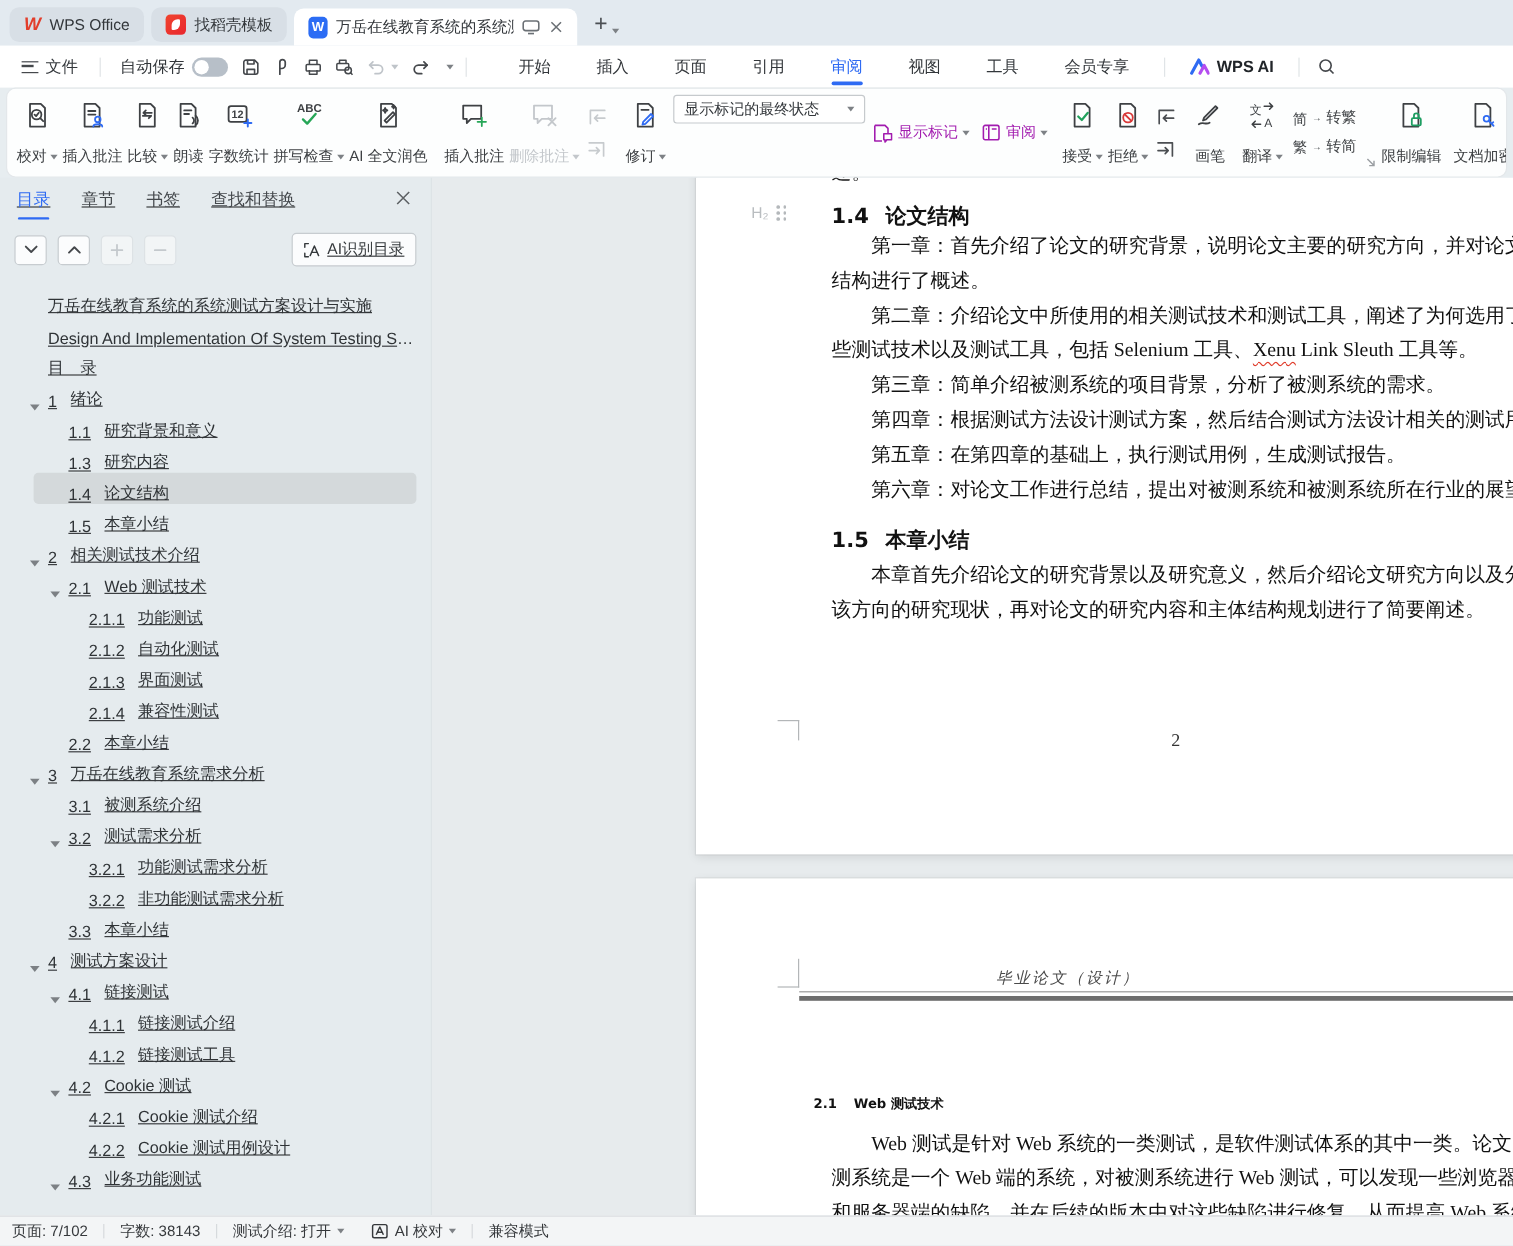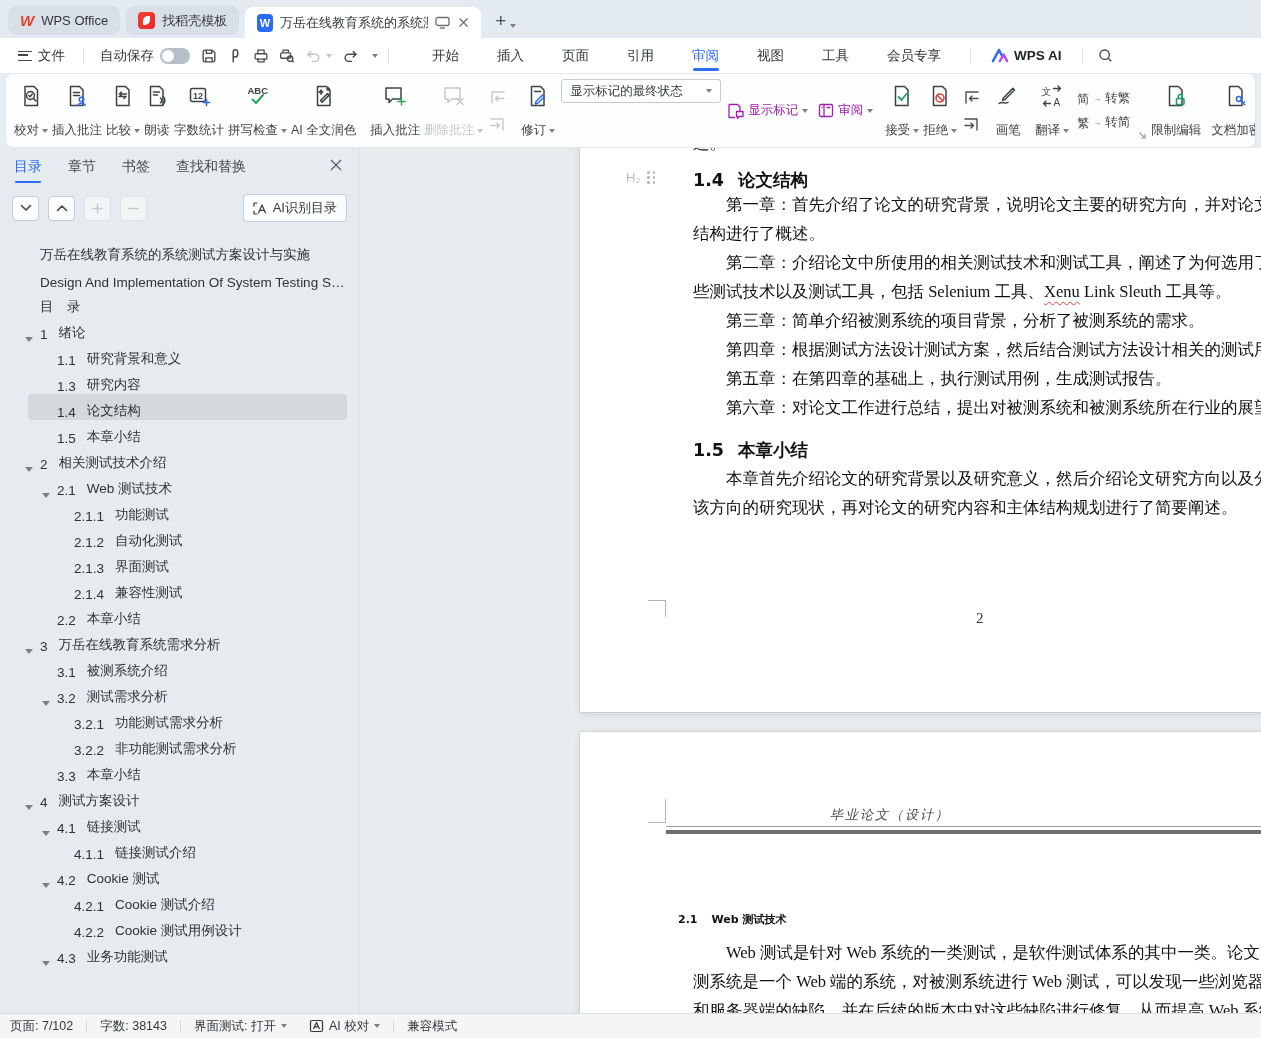--- a/index.html
+++ b/index.html
@@ -52,21 +52,21 @@
   .trackcol { display:flex; flex-direction:row; justify-content:center; gap:6px; margin-left:4px; }
   .markup-select { width:160px; height:24px; border:1px solid #c6cacd; border-radius:3px; display:flex; align-items:center; justify-content:space-between; padding:0 8px; font-size:12.5px; color:#33373b; background:#fff; }
   .srow { display:flex; align-items:center; gap:10px; }
   .sbtn { display:flex; align-items:center; gap:4px; font-size:12.5px; color:#a21caf; white-space:nowrap; }
   .minirow { display:flex; align-items:center; gap:4px; font-size:12.5px; color:#3e4144; white-space:nowrap; }
   .cjkglyph { font-size:12px; line-height:1; }
   .miniarrow { font-size:8px; color:#4b4e52; }
   .expand-ic { position:absolute; left:1138px; top:131px; color:#9a9ea2; }
 
   
-  .main { position:absolute; left:0; top:148px; width:1261px; height:865px; display:flex; overflow:hidden; }
+  .main { position:absolute; left:0; top:148px; width:1261px; height:865px; display:flex; overflow:hidden;text-decoration:underline; }
 
   
   .sidebar { width:360px; height:100%; background:#e5ebee; border-right:1px solid #dde3e6; display:flex; flex-direction:column; overflow:hidden; }
   .side-tabs { display:flex; align-items:center; height:36px; padding:2px 14px 0; font-size:14px; color:#44484c; position:relative; }
   .side-tab { margin-right:26px; height:100%; display:flex; align-items:center; position:relative; }
   .side-tab.active { color:#2f6bf3; }
   .side-tab.active::after { content:""; position:absolute; bottom:1px; left:50%; transform:translateX(-50%); width:26px; height:2.5px; border-radius:2px; background:#2f6bf3; }
   .side-close { position:absolute; right:16px; top:10px; color:#5d6164; }
   .side-tools { display:flex; align-items:center; padding:10px 12px 8px; }
   .sqbtn { width:27px; height:25px; border:1px solid #c7ccd0; border-radius:4px; background:#fbfcfd; display:flex; align-items:center; justify-content:center; color:#45484c; margin-right:9px; }
@@ -642,20 +642,26 @@
           </span>
           <span class="toc-num">4.1</span>
           <span class="toc-label">链接测试</span>
         </div>
       <div class="toc-row lv2">
           <span class="tocpad"></span>
           <span class="arrowcell"></span>
           <span class="toc-num">4.1.1</span>
           <span class="toc-label">链接测试介绍</span>
         </div>
+      <div class="toc-row lv2">
+          <span class="tocpad"></span>
+          <span class="arrowcell"></span>
+          <span class="toc-num">4.1.2</span>
+          <span class="toc-label">链接测试工具</span>
+        </div>
       <div class="toc-row lv1">
           <span class="tocpad"></span>
           <span class="arrowcell">
             <span class="tri"></span>
           </span>
           <span class="toc-num">4.2</span>
           <span class="toc-label">Cookie 测试</span>
         </div>
       <div class="toc-row lv2">
           <span class="tocpad"></span>
@@ -728,21 +734,21 @@
     </div>
   </div>
 </div>
 
 <div class="statusbar">
   <span class="sitem">页面: 7/102</span>
   <span class="sdiv"></span>
   <span class="sitem">字数: 38143</span>
   <span class="sdiv"></span>
   <span class="sitem">
-      <span>界面测试: 打开</span>
+      <span>测试介绍: 打开</span>
       <span class="caret"></span>
     </span>
   <span class="sitem" style="margin-left:22px">
     <svg width="15" height="14" viewBox="0 0 15 14" fill="none" stroke="currentColor" stroke-width="1.2" stroke-linejoin="round">
         <rect x="1.5" y="1.5" width="12" height="11" rx="1.5"></rect>
         <path d="M4.5 10L7.5 3.5 10.5 10M5.7 7.8h3.6"></path>
       </svg>
     <span>AI 校对</span>
       <span class="caret"></span>
   </span>

